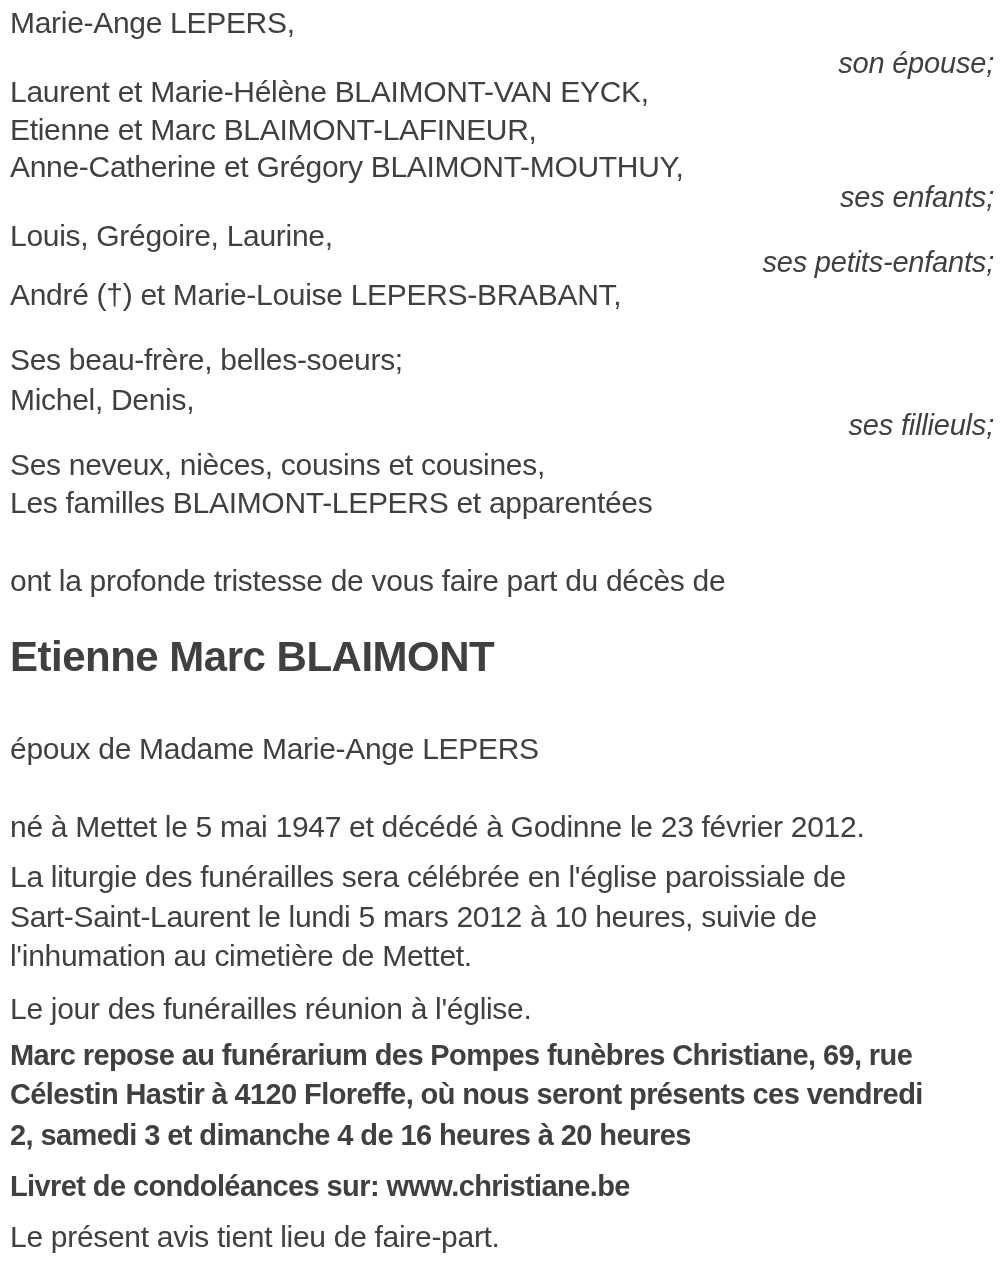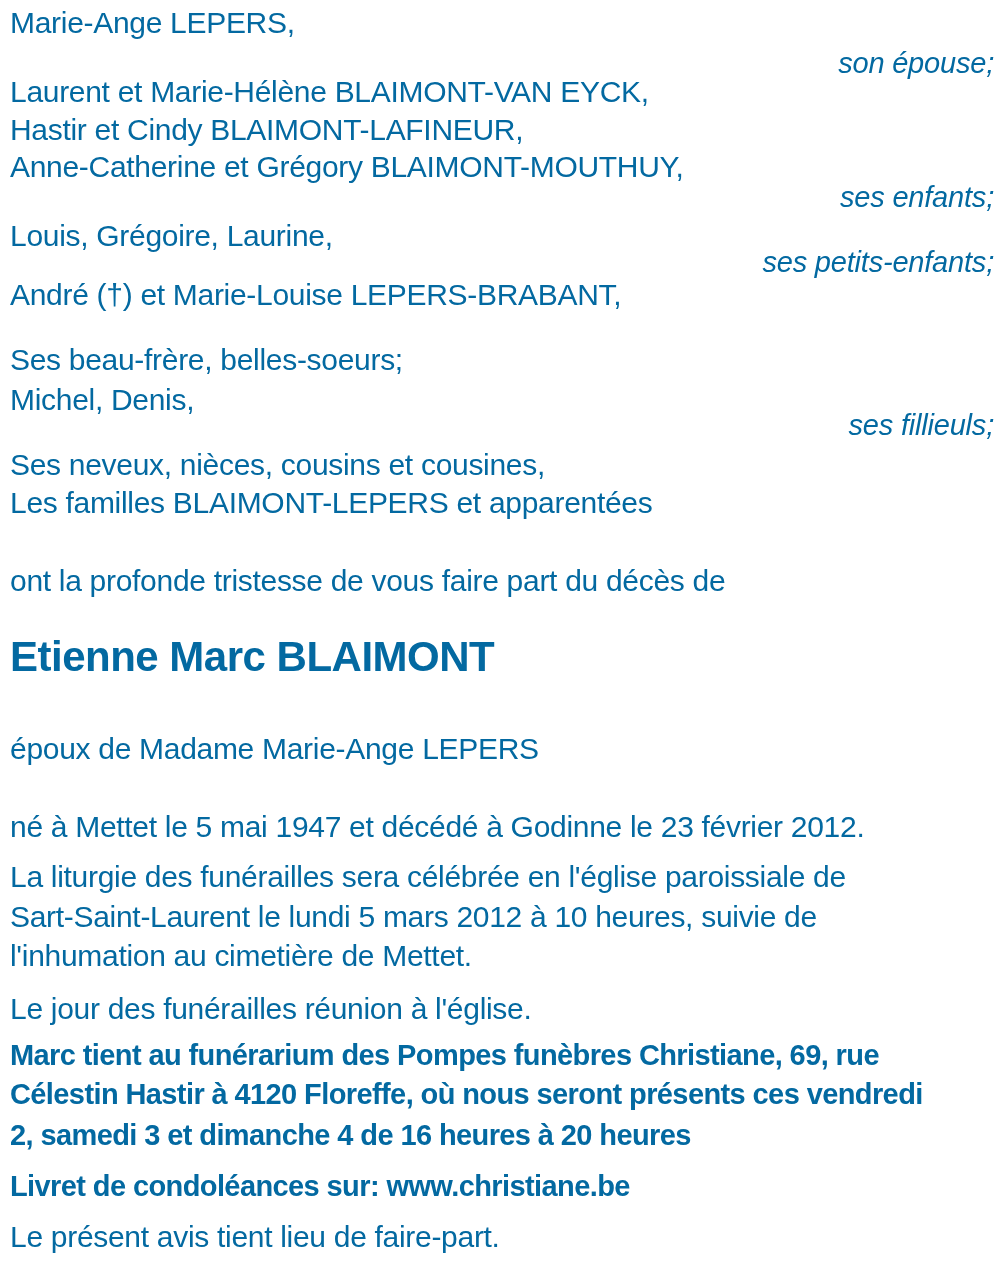--- a/index.html
+++ b/index.html
@@ -7,21 +7,21 @@
     padding: 0;
     background: #ffffff;
   }
   .page {
     position: relative;
     width: 1000px;
     height: 1271px;
     background: #ffffff;
     overflow: hidden;
     font-family: "Liberation Sans", sans-serif;
-    color: #0369a1;
+    color: #404040;
   }
   .t {
     position: absolute;
     white-space: nowrap;
     line-height: 1.15;
   }
   
   .reg {
     left: 10px;
     font-size: 30px;
@@ -52,21 +52,21 @@
 </style>
 </head>
 <body>
 
 <div class="page">
 
   <div class="t reg" style="top:6px">Marie-Ange LEPERS,</div>
   <div class="t rel" style="top:47px">son épouse;</div>
 
   <div class="t reg" style="top:75px">Laurent et Marie-Hélène BLAIMONT-VAN EYCK,</div>
-  <div class="t reg" style="top:113px">Hastir et Cindy BLAIMONT-LAFINEUR,</div>
+  <div class="t reg" style="top:113px">Etienne et Marc BLAIMONT-LAFINEUR,</div>
   <div class="t reg" style="top:150px">Anne-Catherine et Grégory BLAIMONT-MOUTHUY,</div>
   <div class="t rel" style="top:181px">ses enfants;</div>
 
   <div class="t reg" style="top:219px">Louis, Grégoire, Laurine,</div>
   <div class="t rel" style="top:246px">ses petits-enfants;</div>
 
   <div class="t reg" style="top:278px">André (†) et Marie-Louise LEPERS-BRABANT,</div>
 
   <div class="t reg" style="top:343px">Ses beau-frère, belles-soeurs;</div>
   <div class="t reg" style="top:383px">Michel, Denis,</div>
@@ -82,21 +82,21 @@
   <div class="t reg" style="top:732px">époux de Madame Marie-Ange LEPERS</div>
 
   <div class="t reg" style="top:810px">né à Mettet le 5 mai 1947 et décédé à Godinne le 23 février 2012.</div>
 
   <div class="t reg" style="top:860px">La liturgie des funérailles sera célébrée en l'église paroissiale de</div>
   <div class="t reg" style="top:900px">Sart-Saint-Laurent le lundi 5 mars 2012 à 10 heures, suivie de</div>
   <div class="t reg" style="top:939px">l'inhumation au cimetière de Mettet.</div>
 
   <div class="t reg" style="top:992px">Le jour des funérailles réunion à l'église.</div>
 
-  <div class="t b" style="top:1039px">Marc tient au funérarium des Pompes funèbres Christiane, 69, rue</div>
+  <div class="t b" style="top:1039px">Marc repose au funérarium des Pompes funèbres Christiane, 69, rue</div>
   <div class="t b" style="top:1078px">Célestin Hastir à 4120 Floreffe, où nous seront présents ces vendredi</div>
   <div class="t b" style="top:1119px">2, samedi 3 et dimanche 4 de 16 heures à 20 heures</div>
 
   <div class="t b" style="top:1170px">Livret de condoléances sur: www.christiane.be</div>
 
   <div class="t reg" style="top:1220px">Le présent avis tient lieu de faire-part.</div>
 
 </div>
 
 </body></html>

